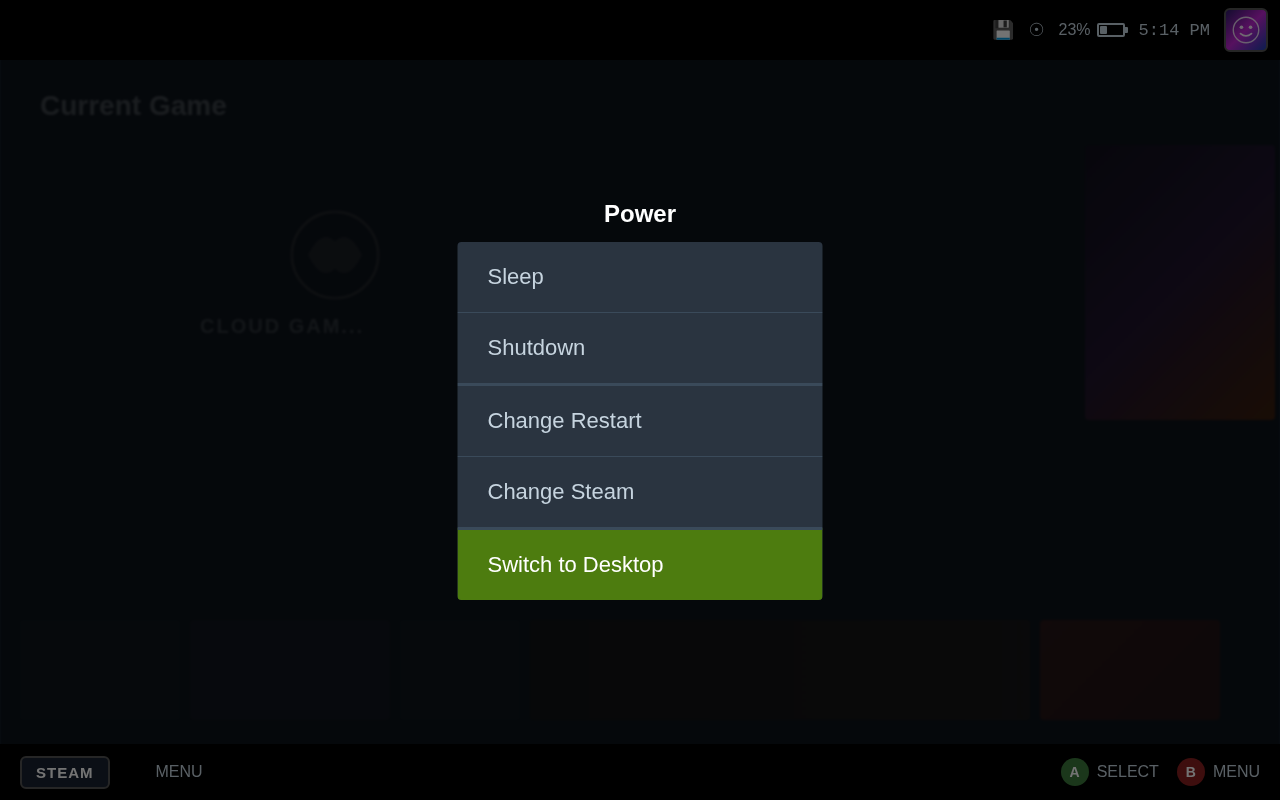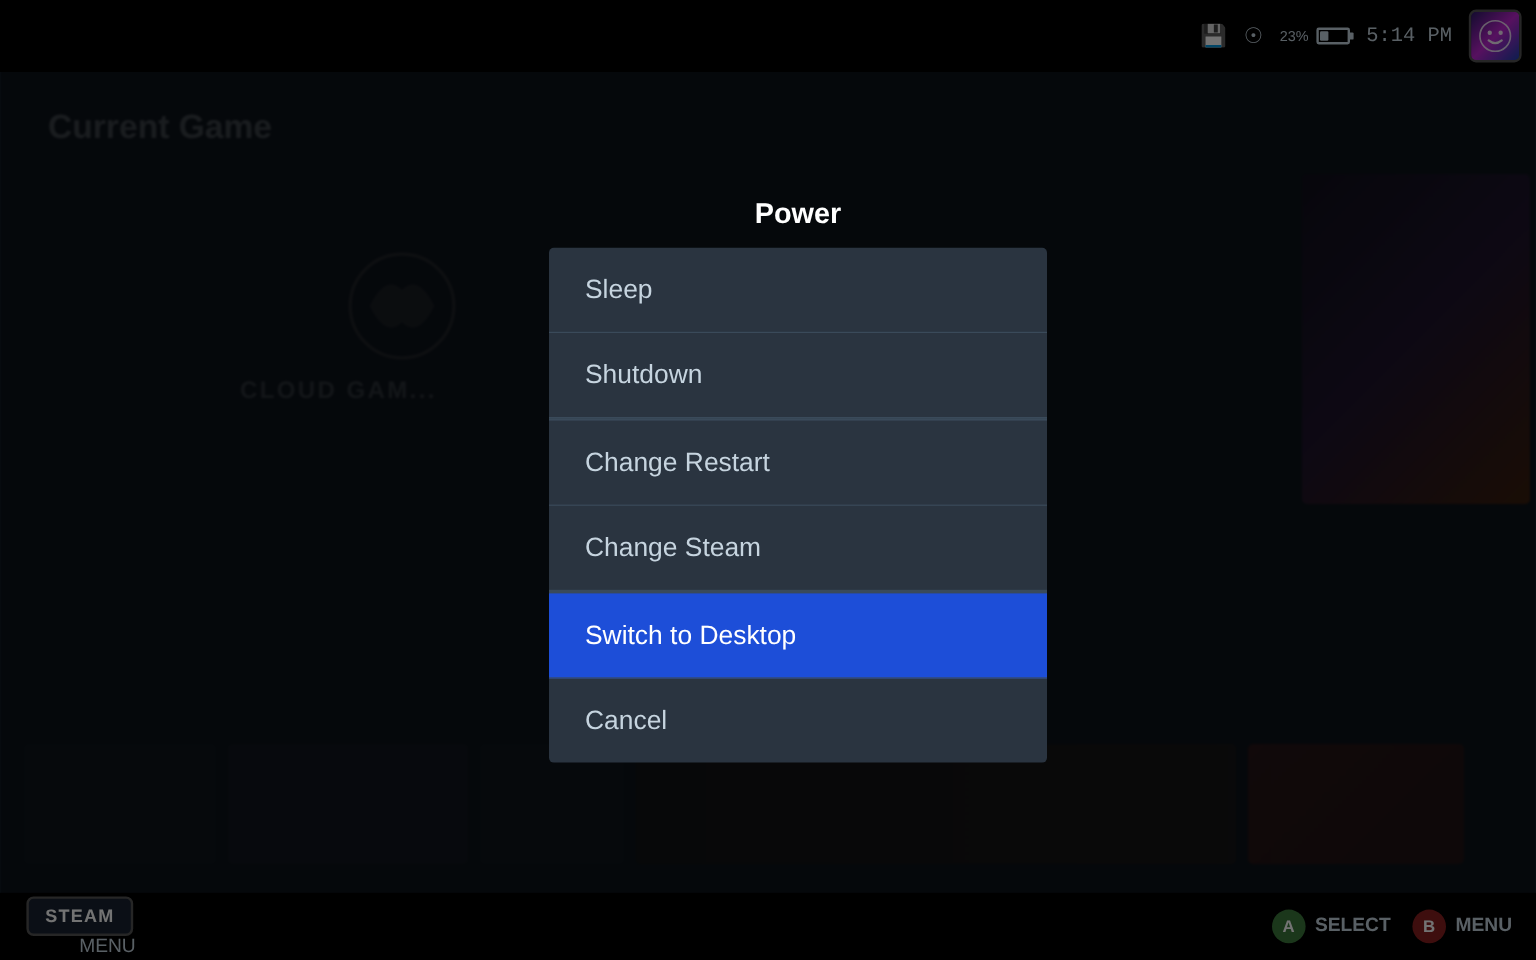--- a/index.html
+++ b/index.html
@@ -102,21 +102,21 @@
       padding: 0 12px;
       gap: 14px;
       z-index: 10;
     }
 
     .topbar-battery {
       display: flex;
       align-items: center;
       gap: 6px;
       color: #c6d4df;
-      font-size: 12px;
+      font-size: 16px;
     }
 
     .battery-icon {
       display: inline-flex;
       align-items: center;
       gap: 2px;
     }
 
     .battery-body {
       width: 28px;
@@ -175,23 +175,22 @@
       background: rgba(0,0,0,0.55);
       z-index: 20;
     }
 
     
     .power-dialog {
       position: absolute;
       top: 50%;
       left: 50%;
       transform: translate(-50%, -50%);
-      width: 415px;
+      width: 365px;
       z-index: 30;
-      margin-left: 25px;
     }
 
     .power-title {
       text-align: center;
       color: #fff;
       font-size: 24px;
       font-weight: 600;
       margin-bottom: 14px;
     }
 
@@ -210,21 +209,21 @@
       cursor: pointer;
       border-bottom: 1px solid #3a4a5a;
       transition: background 0.1s;
     }
 
     .power-item:last-child {
       border-bottom: none;
     }
 
     .power-item.active {
-      background: #1d4ed8;
+      background: #4d7c0f;
       color: #fff;
     }
 
     .power-item.separator-above {
       border-top: 2px solid #3a4a5a;
     }
 
     
     .bottombar {
       position: absolute;
@@ -291,21 +290,21 @@
       font-weight: 700;
       color: #fff;
     }
 
     .btn-a { background: #3d7a3d; }
     .btn-b { background: #8a2020; }
 
     .btn-label {
       color: #c6d4df;
       font-size: 16px;
-      font-weight: 700;
+      font-weight: 400;
     }
 
     
     .signal-bars {
       font-size: 18px;
       color: #c6d4df;
     }
 
     .sd-card-icon {
       font-size: 18px;
@@ -381,29 +380,26 @@
     </div>
     <div class="power-item separator-above">
       <span>Change Restart</span>
     </div>
     <div class="power-item">
       <span>Change Steam</span>
     </div>
     <div class="power-item active separator-above">
       <span>Switch to Desktop</span>
     </div>
-    <div class="power-item">
-      <span>Cancel</span>
-    </div>
 
   </div>
 </div>
 
 <div class="bottombar">
-  <div style="display:flex;align-items:center;flex-direction:column;">
+  <div style="display:flex;align-items:center;">
     <div class="steam-btn">
       <span class="steam-label">STEAM</span>
     </div>
     <span class="menu-label">MENU</span>
   </div>
   <div class="bottom-right">
     <div class="controller-btn">
       <div class="btn-circle btn-a">
         <span>A</span>
       </div>

